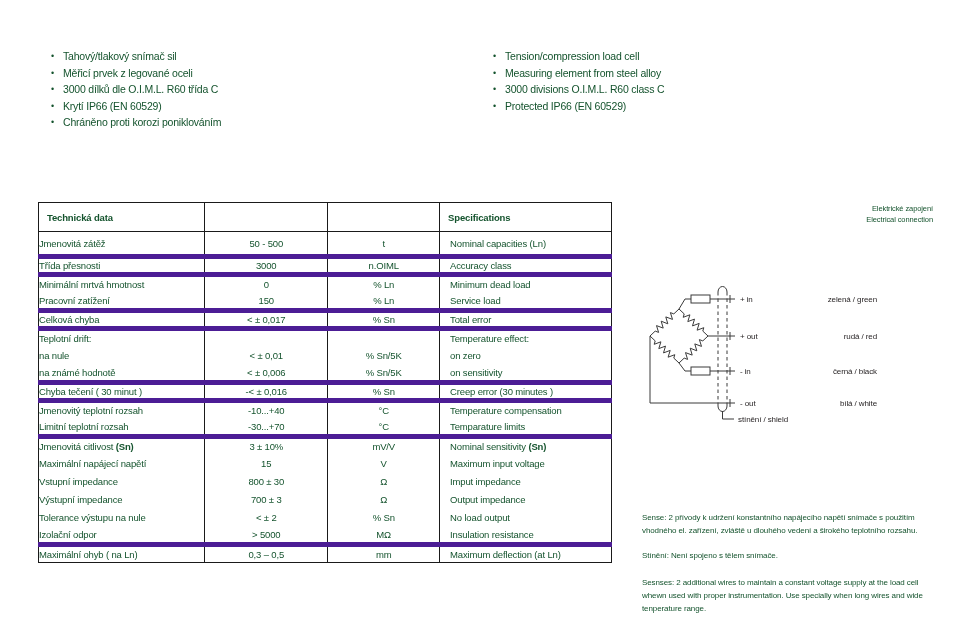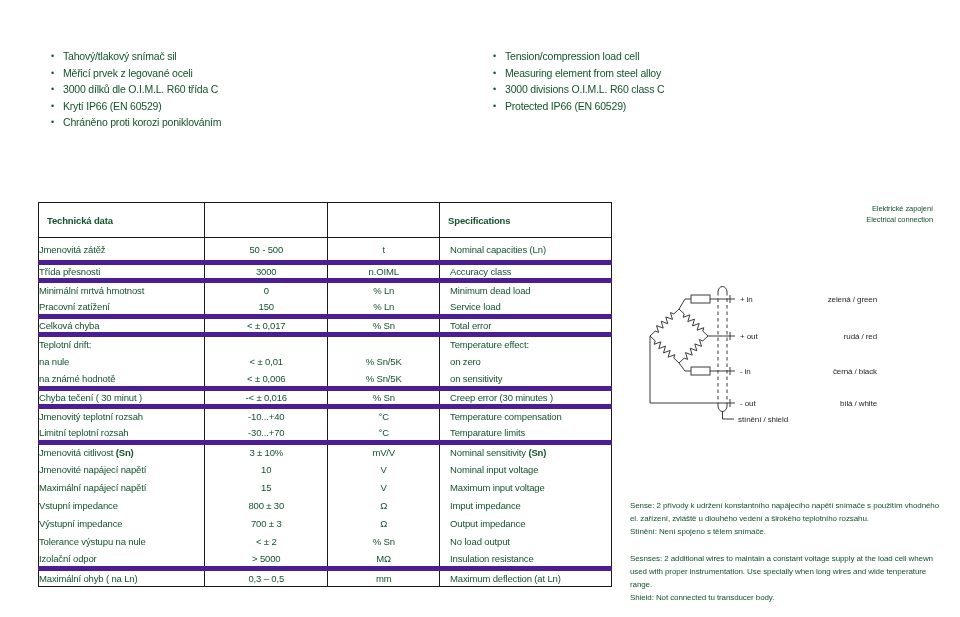--- a/index.html
+++ b/index.html
@@ -15,36 +15,36 @@
   #en-bullets{left:492px;top:48px;}
   
   table.spec{
     position:absolute;left:38px;top:202px;width:574px;border-collapse:collapse;
     table-layout:fixed;font-size:9.5px;letter-spacing:-0.15px;border:1px solid #1a1a1a;
   }
   table.spec th,table.spec td{
     padding:0;font-weight:normal;overflow:hidden;white-space:nowrap;vertical-align:middle;
   }
   table.spec th+th,table.spec td+td{border-left:1px solid #1a1a1a;}
-  table.spec thead tr{height:35px;border-bottom:1px solid #1a1a1a;}
+  table.spec thead tr{height:29px;border-bottom:1px solid #1a1a1a;}
   table.spec thead th{text-align:left;font-weight:bold;padding-left:8px;}
   table.spec tbody tr{height:18px;}
   table.spec tbody tr.first-group{height:25px;}
   table.spec tbody tr.group-start td{border-top:5px solid #4c1d95;}
   table.spec td:nth-child(1){}
   table.spec td:nth-child(2),table.spec td:nth-child(3){text-align:center;}
   table.spec td:nth-child(4){padding-left:10px;}
   
   .conn-title{position:absolute;right:27px;top:203px;text-align:right;font-size:7.5px;line-height:11px;letter-spacing:-0.1px;}
   
   svg.diagram{position:absolute;left:630px;top:266px;}
   svg.diagram text{font-size:8px;fill:#231f20;letter-spacing:-0.1px;}
   
   .notes{position:absolute;left:630px;top:499px;width:312px;font-size:8px;line-height:13.2px;letter-spacing:-0.1px;}
-  .notes p{margin:0;}
+  .notes p{margin:12px;}
   .notes p.gap{margin-top:13px;}
 </style>
 </head>
 <body>
 
 <div class="page">
 
   <ul id="cz-bullets" class="bullets">
       <li>Tahový/tlakový snímač sil</li>
       <li>Měřicí prvek z legované oceli</li>
@@ -141,26 +141,20 @@
           <td>°C</td>
           <td>Temparature limits</td>
         </tr>
         <tr class="group-start">
           <td>Jmenovitá citlivost <b>(Sn)</b></td>
           <td>3 ± 10%</td>
           <td>mV/V</td>
           <td>Nominal sensitivity <b>(Sn)</b></td>
         </tr>
         <tr>
-          <td>Jmenovité napájecí napětí</td>
-          <td>10</td>
-          <td>V</td>
-          <td>Nominal input voltage</td>
-        </tr>
-        <tr>
           <td>Maximální napájecí napětí</td>
           <td>15</td>
           <td>V</td>
           <td>Maximum input voltage</td>
         </tr>
         <tr>
           <td>Vstupní impedance</td>
           <td>800 ± 30</td>
           <td>Ω</td>
           <td>Imput impedance</td>

